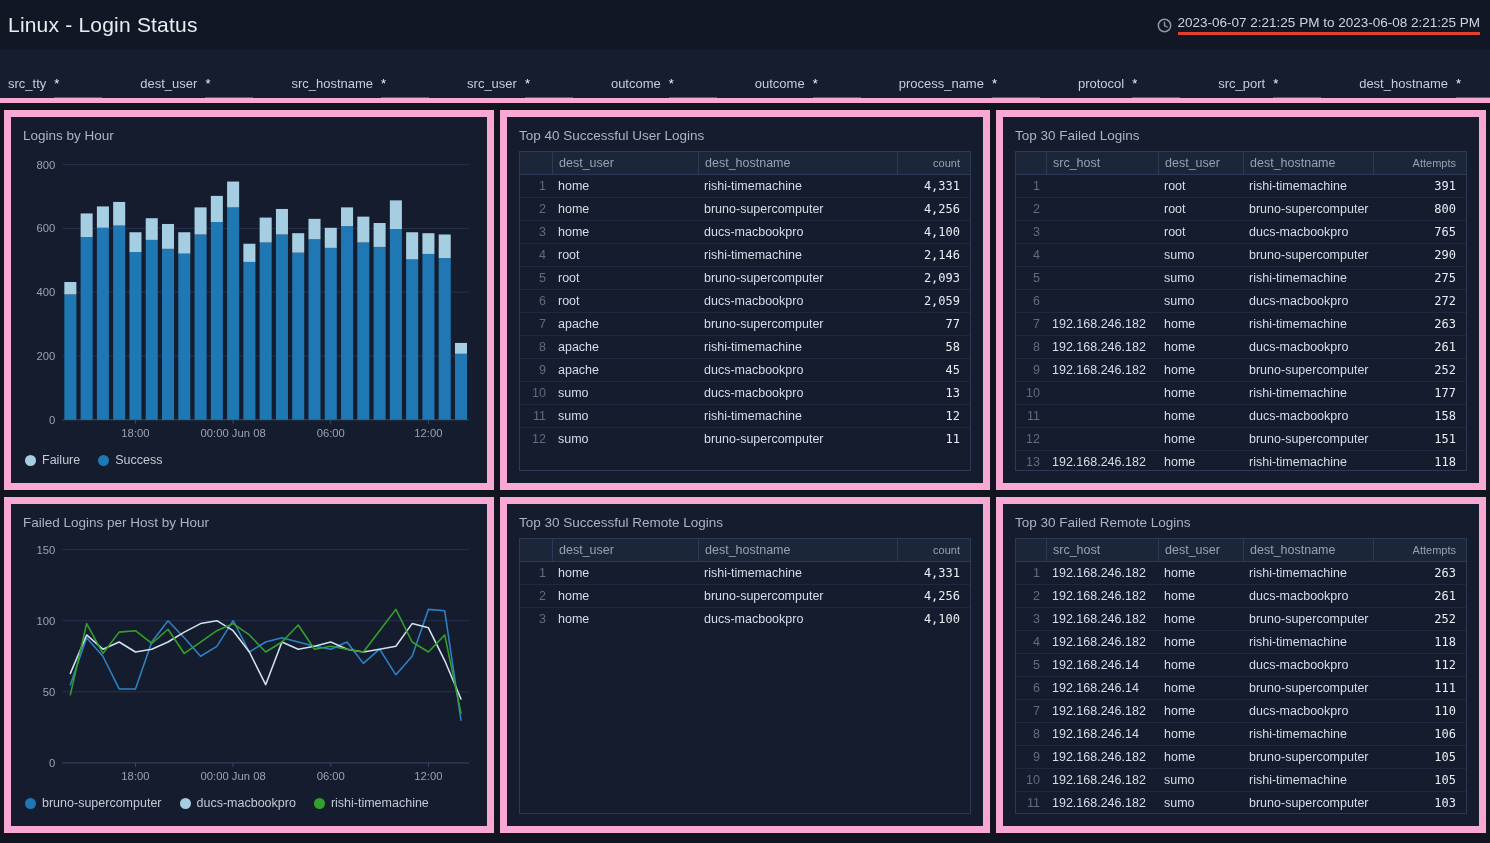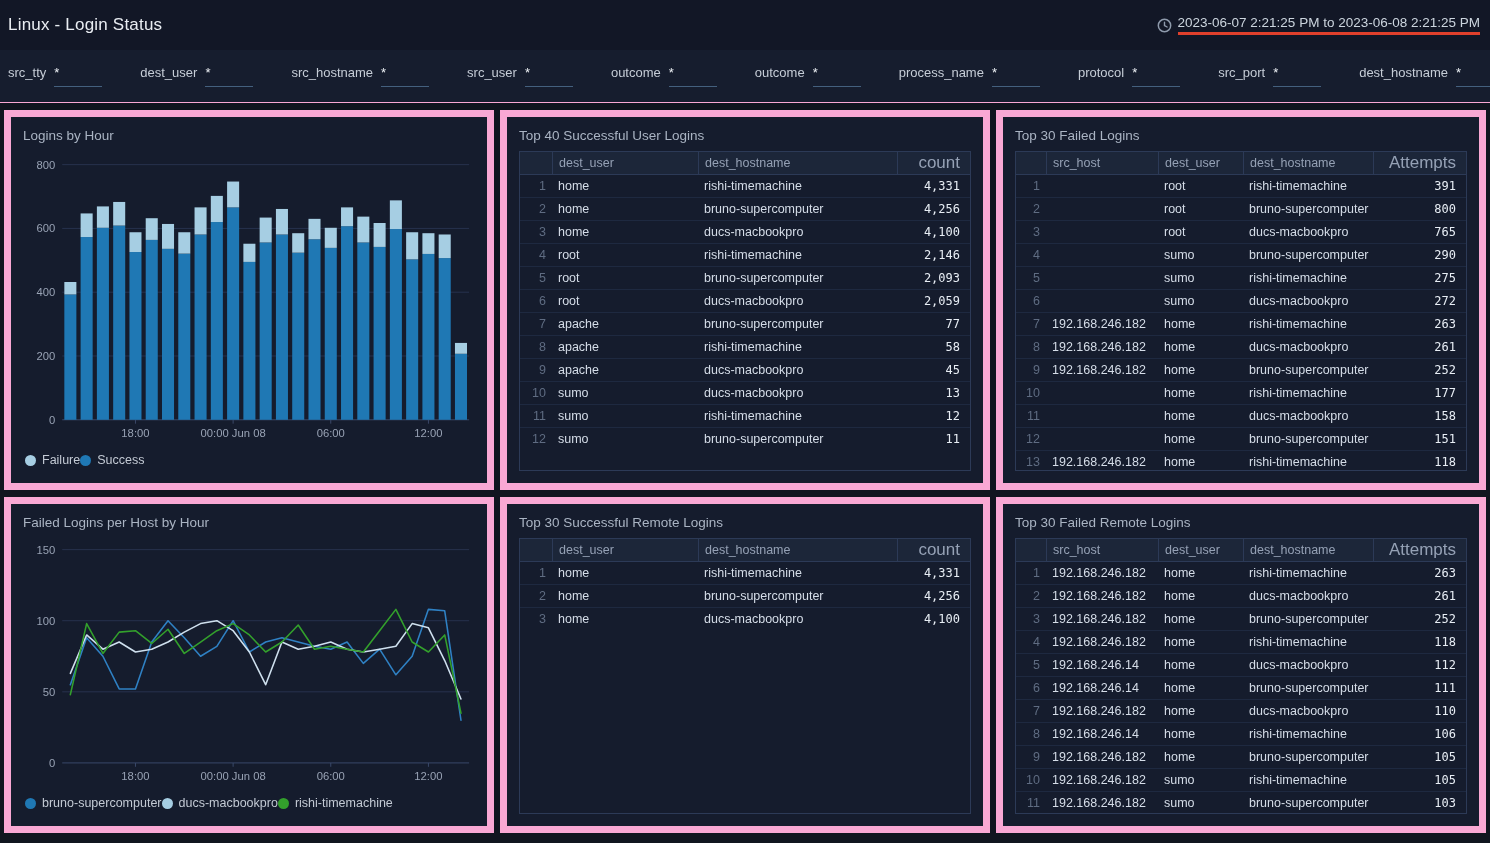--- a/index.html
+++ b/index.html
@@ -2,29 +2,29 @@
 <html><head>
 <meta charset="utf-8">
 <style>
   * { margin:0; padding:0; box-sizing:border-box; }
   html,body { width:1490px; height:843px; background:#10151f; overflow:hidden;
               font-family:"Liberation Sans", sans-serif; }
 
   
   .top-header { height:50px; background:#121726; display:flex; align-items:center;
                 justify-content:space-between; padding:0 10px 0 8px; }
-  .page-title { color:#e9edf2; font-size:17px; font-weight:400; letter-spacing:.2px; }
+  .page-title { color:#e9edf2; font-size:21px; font-weight:400; letter-spacing:.2px; }
   .time-range { display:flex; align-items:center; gap:6px; cursor:pointer; }
   .time-range .tr-text { color:#ccd5de; font-size:13.5px; border-bottom:3px solid #e0402c;
                          padding-bottom:2px; }
   .clock { width:15px; height:15px; }
 
   
-  .filter-bar { height:53px; background:#161d2e; display:flex; align-items:center;
-                padding:0 8px; gap:38px; border-bottom:1px solid #f9a8d4; }
+  .filter-bar { height:53px; background:#161d2e; display:flex; align-items:flex-end;
+                padding:0 8px; gap:38px; border-bottom:5px solid #f9a8d4; }
   .filter-item { display:flex; align-items:baseline; gap:8px; }
   .f-label { color:#c6cdd7; font-size:13px; }
   .f-value { color:#eef2f6; font-size:13px; width:48px; border-bottom:1px solid #44607e;
              padding-bottom:6px; cursor:pointer; }
 
   
   .grid { display:grid; grid-template-columns:1fr 1fr 1fr; grid-template-rows:380px 336px;
           gap:7px 6px; padding:7px 4px 0 4px; }
   .panel { background:#151c2d; border:7px solid #f9a8d4; display:flex; flex-direction:column;
            padding:8px 12px 12px 12px; overflow:hidden; }
@@ -38,26 +38,26 @@
   .tr:last-child { border-bottom:none; }
   .tA { grid-template-columns:32px 146px 1fr 73px; }
   .tB { grid-template-columns:30px 112px 85px 1fr 93px; }
   .th { background:#1c2639; border-bottom:1px solid #2c3a57; height:23px; }
   .td { padding:0 6px; font-size:12.5px; color:#d5dde8; white-space:nowrap; overflow:hidden; }
   .th .td { color:#95a1b5; cursor:pointer; }
   .th .td + .td { border-left:1px solid #2c3a57; }
   .td.idx { color:#5f6c82; text-align:right; }
   .td.num { font-family:"DejaVu Sans Mono", monospace; font-size:12px; text-align:right;
             padding-right:10px; color:#e8eef5; }
-  .th .td.num { font-family:"Liberation Sans", sans-serif; font-size:17px; color:#95a1b5; }
+  .th .td.num { font-family:"Liberation Sans", sans-serif; font-size:11px; color:#95a1b5; }
 
   
   .chart-area { flex:1; min-height:0; }
   .chart-area svg { display:block; width:100%; height:100%; }
-  .legend { height:22px; display:flex; align-items:center; padding-left:2px; }
+  .legend { height:22px; display:flex; align-items:center; gap:18px; padding-left:2px; }
   .legend-item { display:flex; align-items:center; gap:6px; }
   .legend-dot { width:11px; height:11px; border-radius:50%; }
   .legend-label { color:#c3cad4; font-size:12.5px; }
 
   .axis-label { fill:#98a2b4; font-size:11.5px; font-family:"Liberation Sans",sans-serif; }
 </style>
 </head>
 <body>
 
 <header class="top-header">

